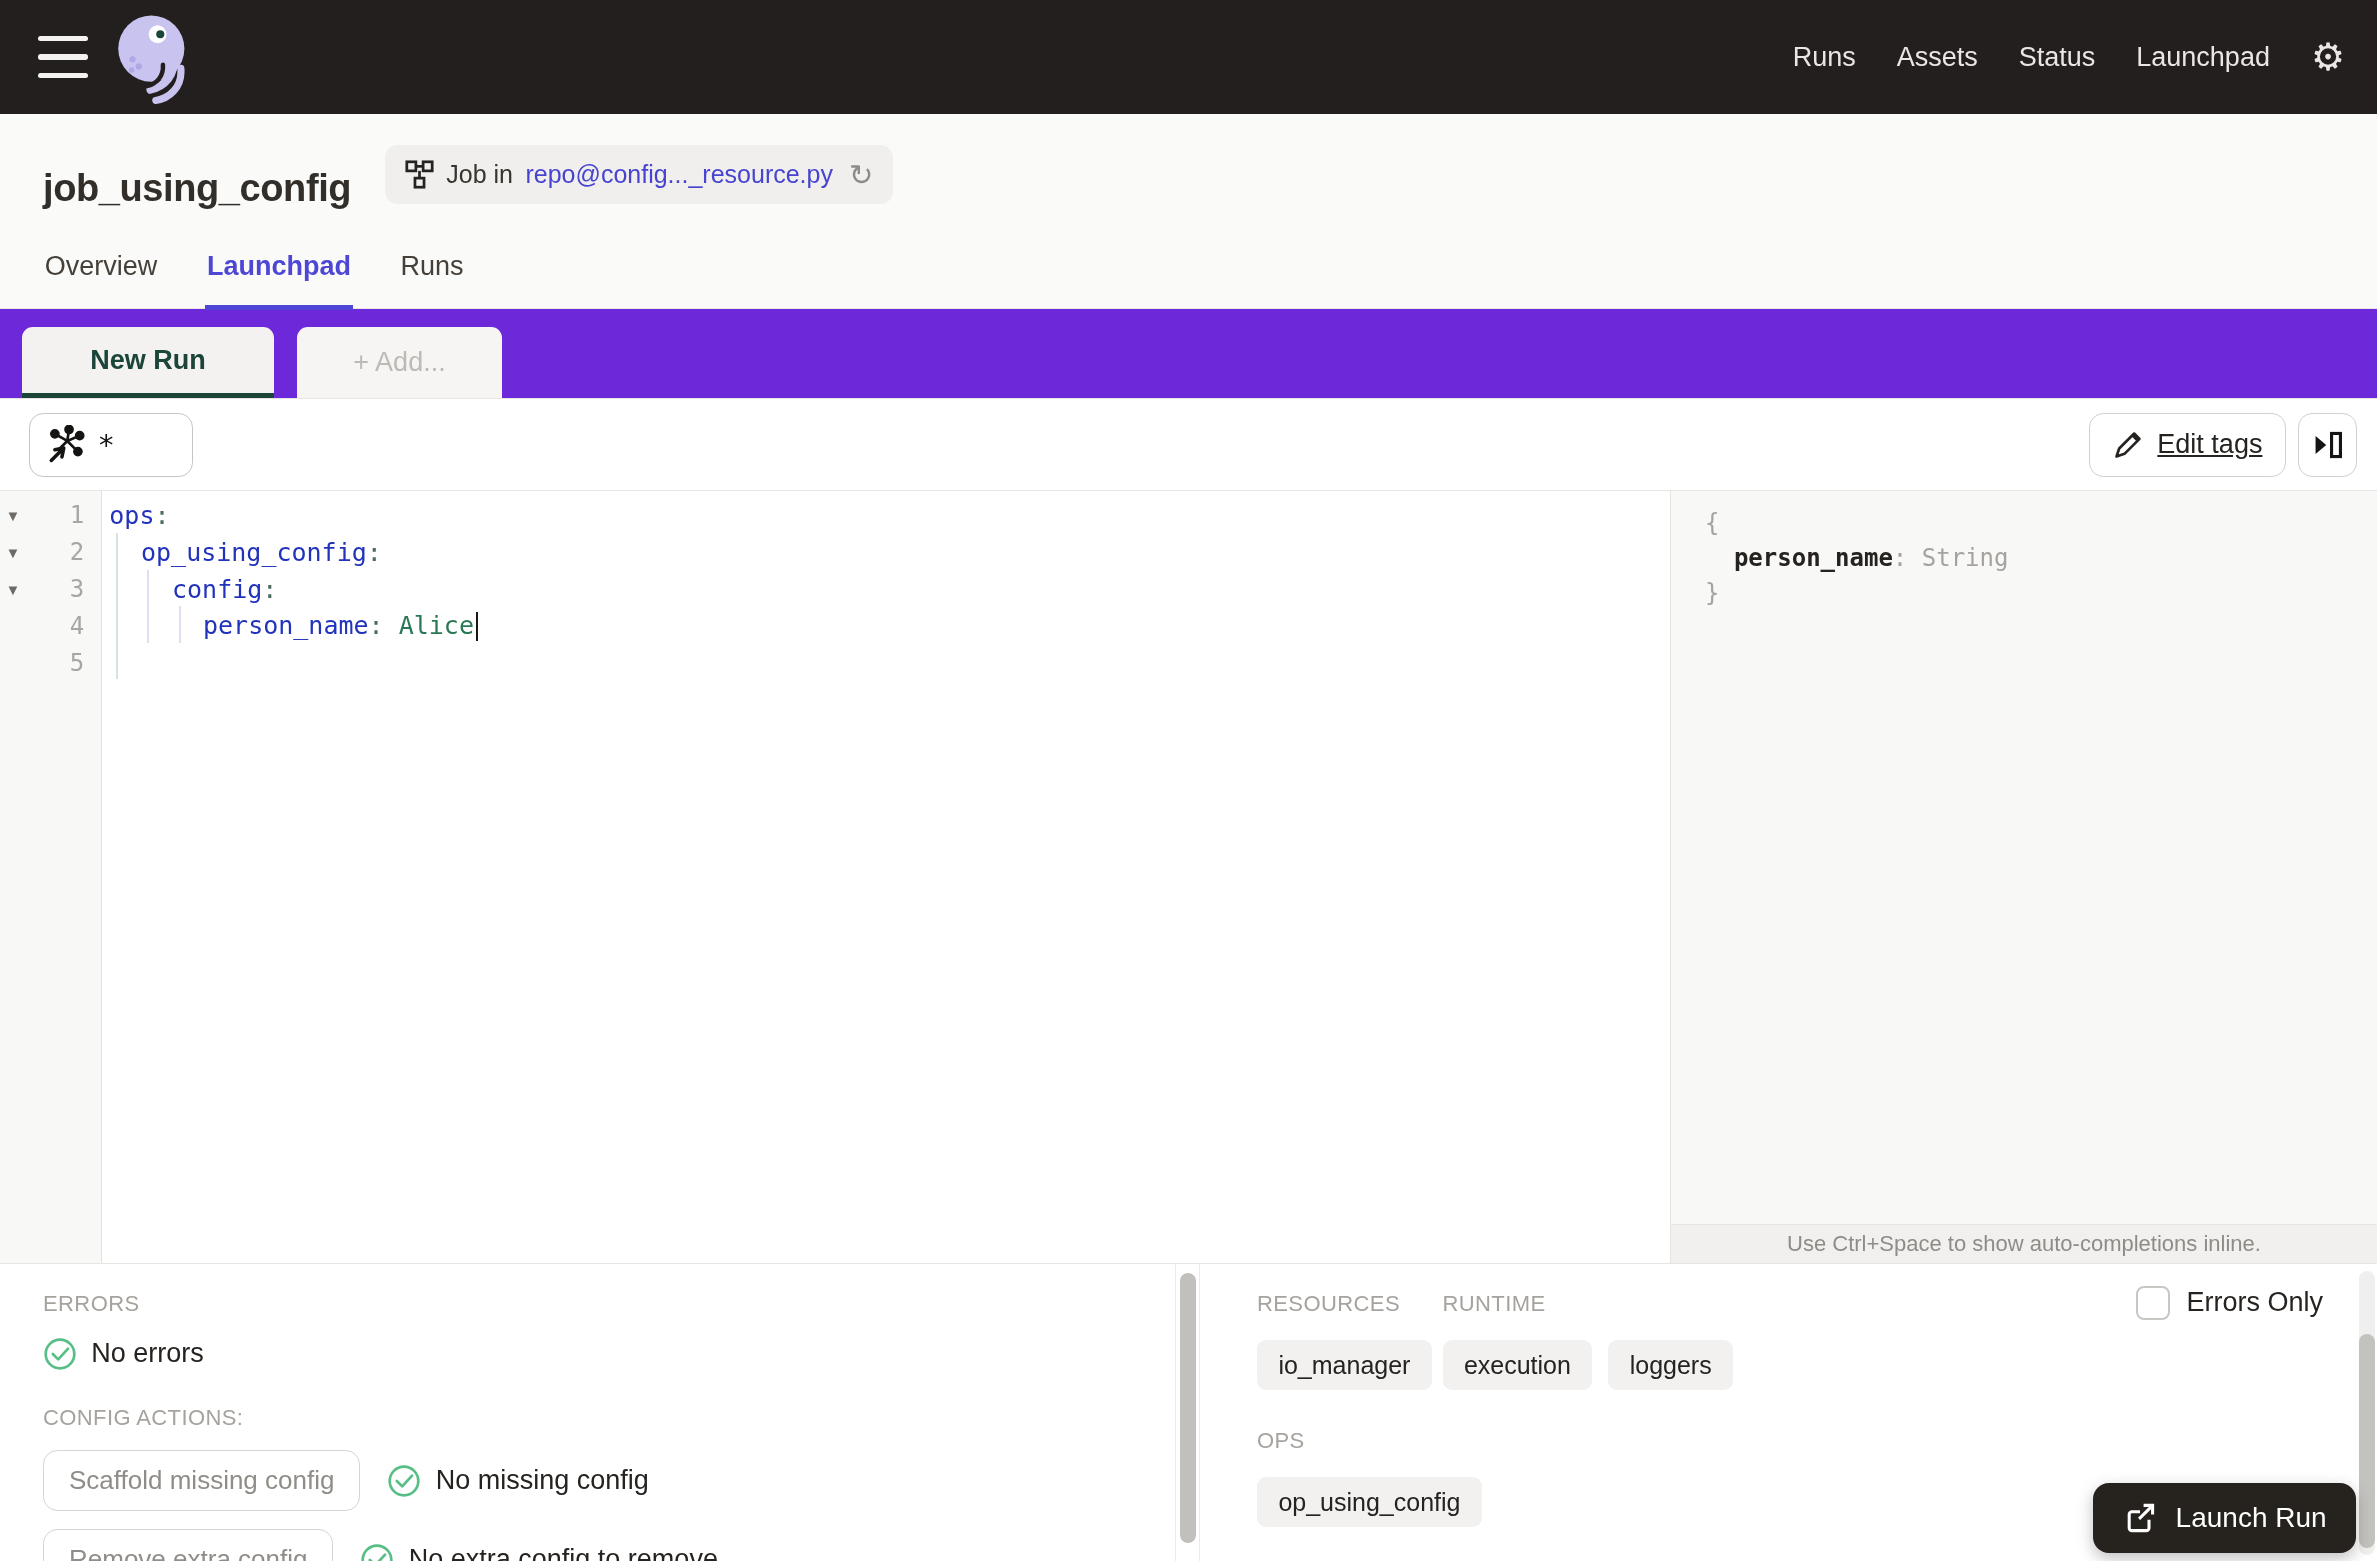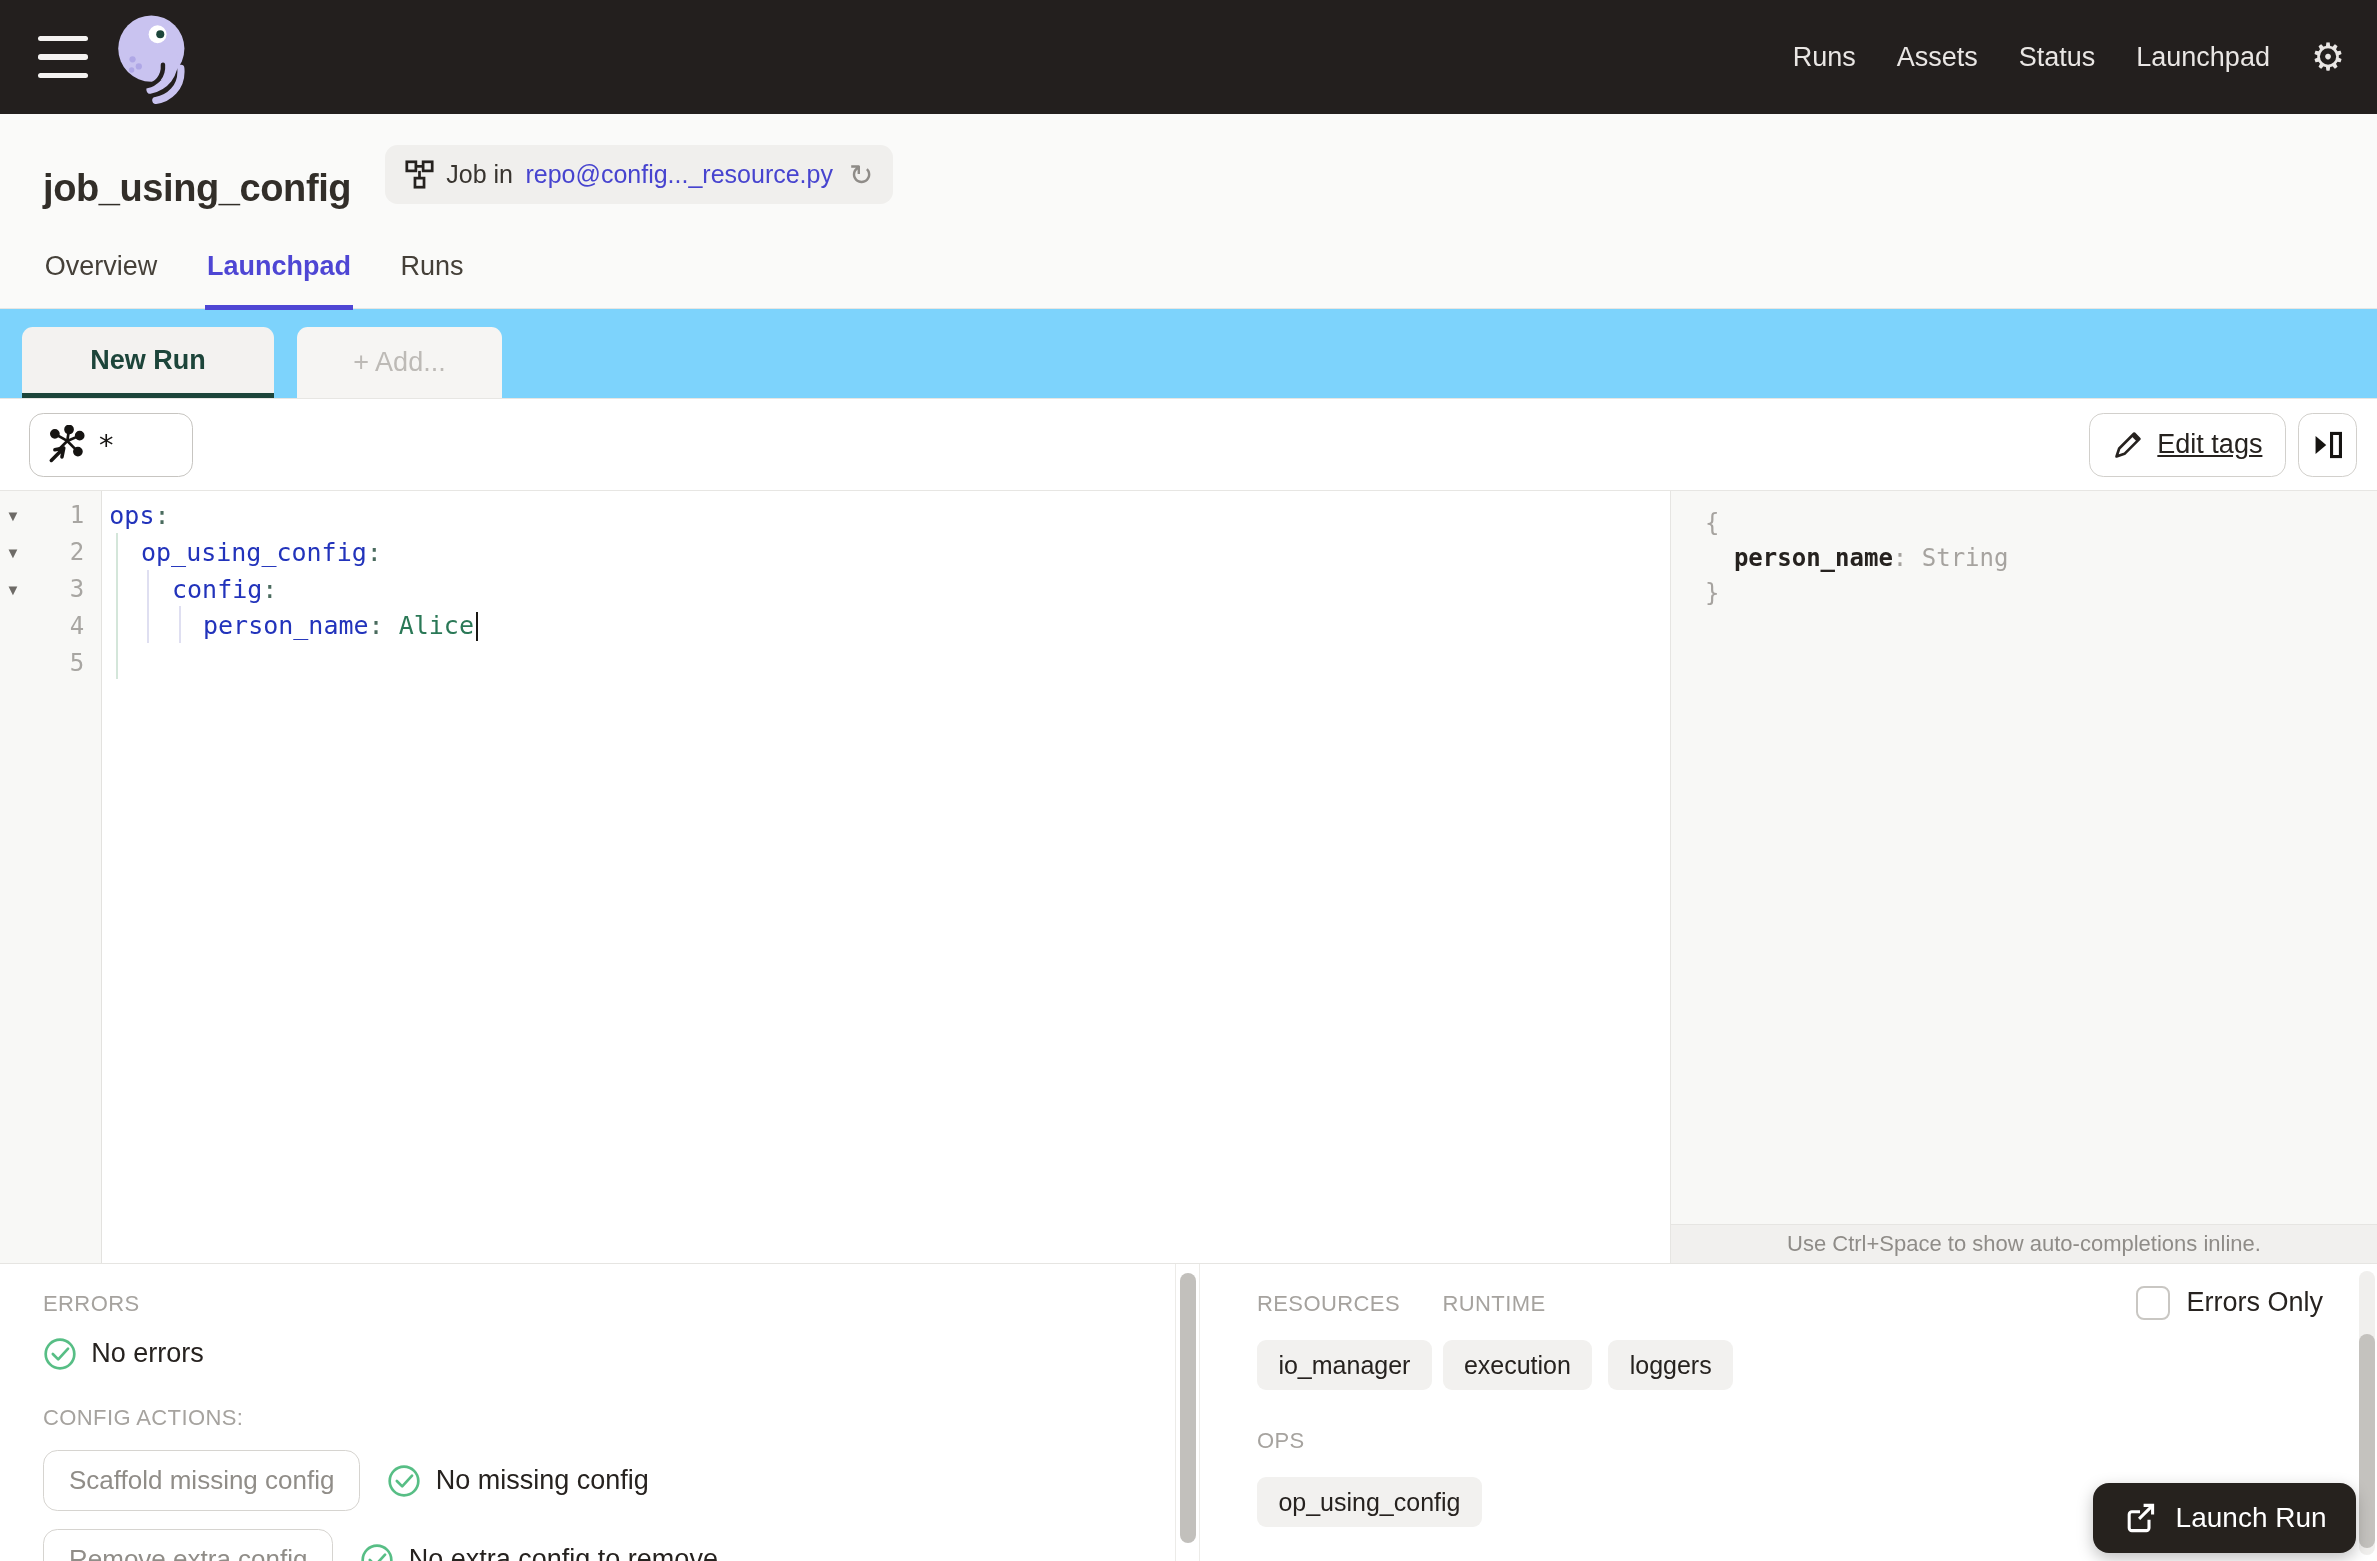--- a/index.html
+++ b/index.html
@@ -27,21 +27,21 @@
   .job-badge .txt { font-size:25px; color:#38342F; }
   .job-badge a { font-size:25px; color:#4744CF; text-decoration:none; cursor:pointer; }
   .refresh { color:#8F8C88; font-size:29px; cursor:pointer; margin-left:3.6px; }
 
   
   .tabs { display:flex; gap:46px; padding:0 43px; margin-top:25px; border-bottom:1.8px solid #E7E6E3; background:#FAFAF9; }
   .tab { font-size:27px; font-weight:500; color:#454039; padding:16px 1.8px 23px; cursor:pointer; border-bottom:5.4px solid transparent; margin-bottom:-1.8px; }
   .tab.active { color:#4E46D4; font-weight:600; border-bottom-color:#4E46D4; }
 
   
-  .run-strip { background:#7dd3fc; padding:18px 0 0 22px; border-bottom:1.8px solid #E7E6E3; display:flex; }
+  .run-strip { background:#6d28d9; padding:18px 0 0 22px; border-bottom:1.8px solid #E7E6E3; display:flex; }
   .run-tab { height:71px; display:flex; align-items:center; justify-content:center; border-radius:10.7px 10.7px 0 0; font-size:27px; cursor:pointer; }
   .run-tab.active { width:252px; background:#F3F2F0; color:#1C453A; font-weight:700; border-bottom:5.4px solid #1C453A; }
   .run-tab.add { width:205px; background:#F6F5F3; color:#BDBAB6; margin-left:23px; }
 
   
   .toolbar { background:#FFFFFF; height:91px; display:flex; align-items:center; padding:0 19.6px 0 29px; }
   .op-selector { width:164px; height:64px; border:1.8px solid #C7C5C1; border-radius:14.3px; background:#fff; display:flex; align-items:center; padding:0 16px; gap:12.5px; cursor:text; }
   .op-selector .star { font-family:"DejaVu Sans Mono",monospace; font-size:29px; color:#161412; }
   .toolbar-right { margin-left:auto; display:flex; gap:12px;text-decoration:underline; }
   .btn-outline { height:64px; border:1.8px solid #D2D0CC; border-radius:14.3px; background:#fff; display:flex; align-items:center; gap:14.3px; padding:0 23px; font-size:27px; color:#26221F; cursor:pointer; }

